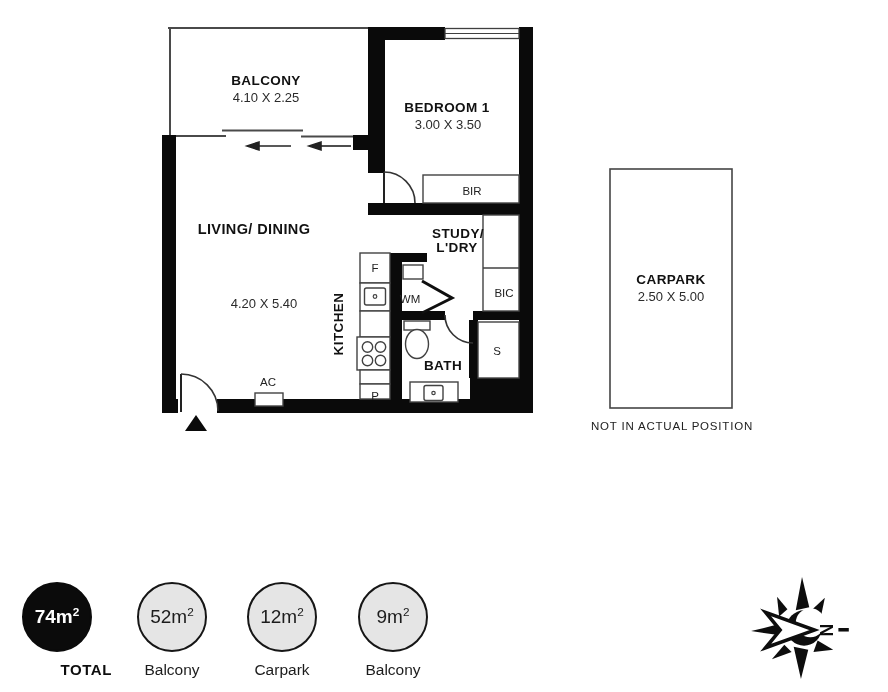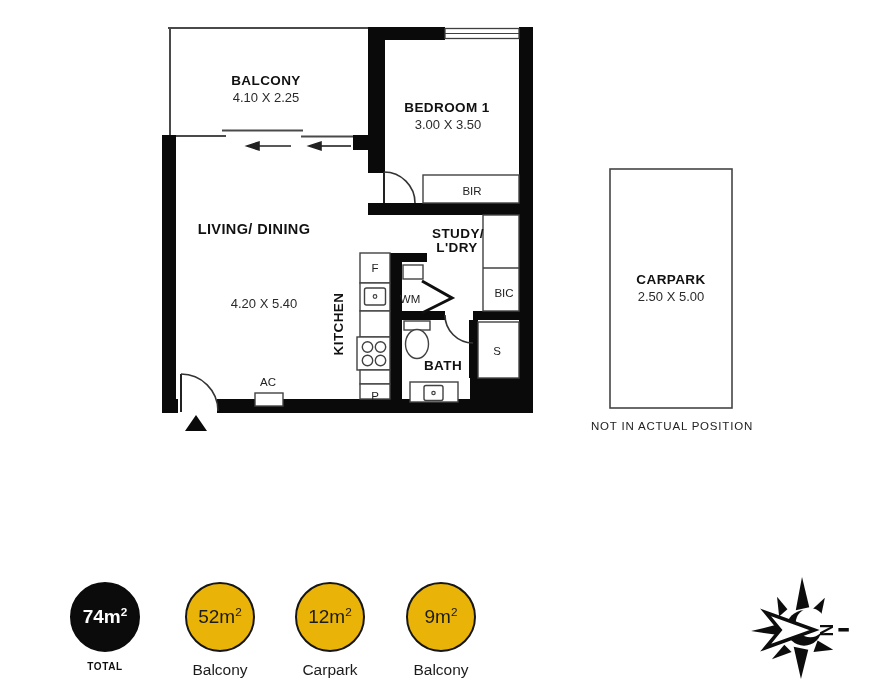--- a/index.html
+++ b/index.html
@@ -9,30 +9,30 @@
   svg text{font-family:"Liberation Sans",sans-serif;fill:#111;}
   .t-room{font-weight:700;font-size:13.5px;letter-spacing:.4px;text-anchor:middle;}
   .t-room-lg{font-weight:700;font-size:14.5px;letter-spacing:.4px;text-anchor:middle;}
   .t-dim{font-size:13px;fill:#2b2b2b;text-anchor:middle;font-weight:400;}
   .t-fix{font-size:11.5px;fill:#222;text-anchor:middle;}
   .t-note{font-size:11.5px;fill:#222;letter-spacing:.8px;text-anchor:middle;}
   .wall{fill:#0a0a0a;}
   .thin{stroke:#4a4a4a;stroke-width:2;fill:none;}
   .furn{stroke:#424242;stroke-width:1.4;fill:#ffffff;}
   .arc{stroke:#333;stroke-width:1.6;fill:none;}
-  .legend{position:absolute;left:0;top:582px;width:794px;height:110px;margin-left:48px;}
+  .legend{position:absolute;left:0;top:582px;width:794px;height:110px;}
   .legend-item{position:absolute;top:0;width:110px;text-align:center;}
   .circle{width:70px;height:70px;border-radius:50%;border:2px solid #161616;box-sizing:border-box;
-          margin:0 auto;display:flex;align-items:center;justify-content:center;background:#eab308;}
+          margin:0 auto;display:flex;align-items:center;justify-content:center;background:#e5e5e5;}
   .circle.total{background:#0b0b0b;border-color:#0b0b0b;}
   .area{font-size:19px;color:#1c1c1c;}
   .circle.total .area{color:#fff;font-weight:700;}
   .area sup{font-size:0.62em;line-height:0;}
   .legend-label{margin-top:9px;font-size:15.5px;color:#1c1c1c;}
-  .legend-label.total-label{font-weight:700;font-size:10px;letter-spacing:.6px;color:#0d0d0d;}
+  .legend-label.total-label{font-weight:700;font-size:15px;letter-spacing:.6px;color:#0d0d0d;text-align:right;}
   .compass{position:absolute;left:750px;top:576px;width:104px;height:104px;}
 </style>
 </head>
 <body>
 
 <div class="page">
 
   <svg width="888" height="692" viewBox="0 0 888 692">
 
     <g>

